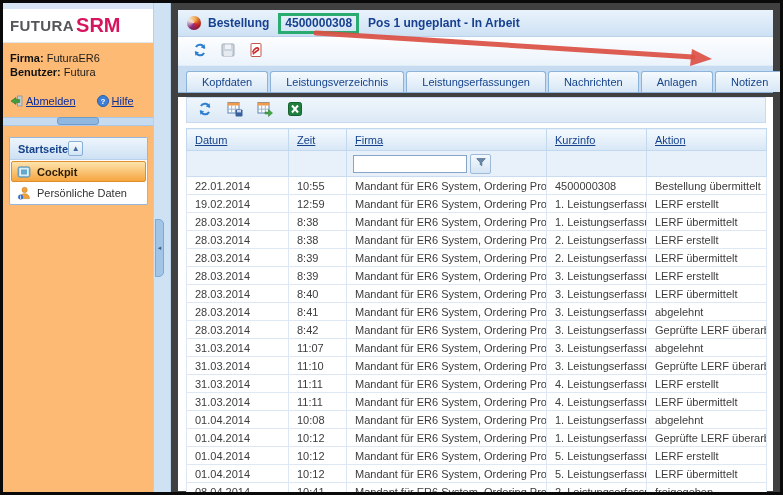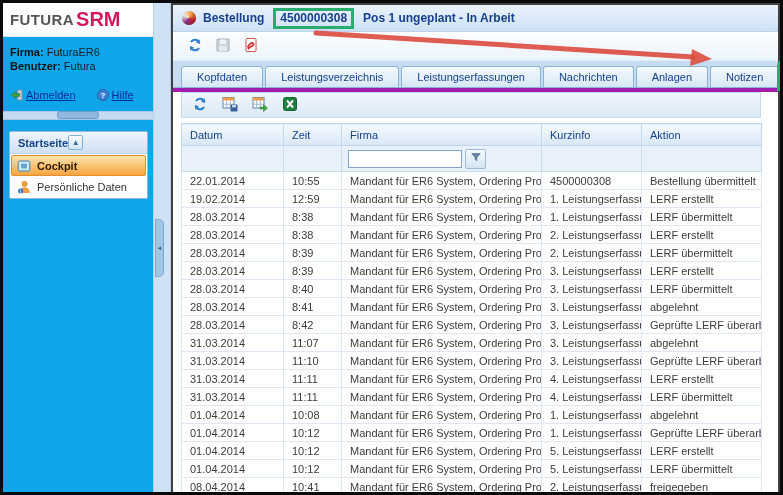--- a/index.html
+++ b/index.html
@@ -1,20 +1,20 @@
 <!DOCTYPE html>
 <html><head>
 <meta charset="utf-8">
 <style>
   html,body{margin:0;padding:0;width:783px;height:495px;overflow:hidden;
     font-family:"Liberation Sans","DejaVu Sans",sans-serif;}
   .frame{position:absolute;inset:0;border:3px solid #0a0a0a;background:#d7e5f5;overflow:hidden;box-sizing:border-box;}
 
   
-  .sidebar{position:absolute;left:0;top:0;width:150px;bottom:0;background:#0ea5e9;}
+  .sidebar{position:absolute;left:0;top:6px;width:150px;bottom:0;background:#fdba74;}
   .logo-area{height:33px;background:#fff;border-bottom:1px solid #e3e6ea;display:flex;align-items:center;padding-left:7px;}
   .logo-futura{font-size:15px;font-weight:bold;color:#55565a;letter-spacing:.4px;}
   .logo-srm{font-size:20px;font-weight:bold;color:#d6155f;margin-left:2px;}
   .user-info{padding:8px 0 0 7px;font-size:11px;color:#1c1c1c;line-height:14px;}
   .user-info b{color:#111;}
   .links{margin-top:15px;display:flex;gap:20px;align-items:center;}
   .links a{color:#0b2e99;text-decoration:underline;font-size:11px;display:flex;align-items:center;gap:2px;cursor:pointer;text-align:center;}
   .h-splitter{position:relative;height:7px;margin-top:9px;background:#c6dbf0;border-top:1px solid #aac7e5;border-bottom:1px solid #aac7e5;}
   .h-handle{position:absolute;left:50%;top:-1px;transform:translateX(-50%);width:42px;height:8px;background:#8fb7e0;border:1px solid #6f9cc9;border-radius:3px;box-sizing:border-box;}
   .nav-panel{margin:11px 5px 0 6px;background:#fff;border:1px solid #96b7da;border-radius:2px;overflow:hidden;}
@@ -26,41 +26,41 @@
   .nav-item{height:19px;display:flex;align-items:center;gap:6px;padding-left:5px;font-size:11px;color:#333;border:1px solid transparent;border-radius:2px;cursor:pointer;}
   .nav-item.active{background:linear-gradient(#fde4ad,#f6a53f);border-color:#e08f2e;font-weight:bold;color:#2d1c05;}
   .icon14{width:14px;height:14px;display:inline-block;flex:0 0 14px;}
 
   
   .v-splitter{position:absolute;left:150px;top:0;bottom:0;width:18px;background:#cfe2f4;border-left:1px solid #b7cfe9;border-right:1px solid #b7cfe9;box-sizing:border-box;}
   .v-handle{position:absolute;left:1px;top:50%;transform:translateY(-50%);width:9px;height:58px;background:#a2c4e6;border:1px solid #7fa8d2;
     border-radius:0 5px 5px 0;display:flex;align-items:center;justify-content:center;font-size:7px;color:#3d6491;box-sizing:border-box;cursor:pointer;}
 
   
-  .main{position:absolute;left:168px;top:0;right:0;bottom:0;background:#a21caf;border:2px solid #404040;box-sizing:border-box;}
+  .main{position:absolute;left:168px;top:0;right:0;bottom:0;background:#404040;border:7px solid #404040;box-sizing:border-box;}
   .title-bar{height:26px;background:linear-gradient(#eaf3fc,#cde1f4);border-bottom:1px solid #bcd2ea;display:flex;align-items:center;padding-left:9px;gap:7px;font-size:12px;font-weight:bold;color:#17418f;}
   .orb{width:14px;height:14px;border-radius:50%;background:conic-gradient(from 30deg,#f6a13e,#d8262c,#8b2f8f,#efe6da,#f6a13e);box-shadow:inset -2px -2px 3px rgba(60,10,10,.35);}
   .green-box{border:3px solid #2aab70;padding:0 4px;margin:0 2px;display:inline-block;line-height:15px;}
   .main-toolbar{height:28px;display:flex;align-items:center;gap:11px;padding-left:13px;background:linear-gradient(#fdfeff,#ebf3fb);border-bottom:1px solid #e2ecf7;}
   .tbtn{width:17px;height:17px;padding:0;border:none;background:transparent;cursor:pointer;display:flex;align-items:center;justify-content:center;}
   .tbtn svg{width:16px;height:16px;}
   .tbtn.disabled{opacity:.8;cursor:default;}
 
   .tab-bar{height:26px;background:#c7dcf1;display:flex;align-items:flex-end;padding-left:8px;border-bottom:1px solid #8cb3d9;position:relative;}
   .tab{height:21px;line-height:21px;padding:0 15px;font-size:11px;color:#15428b;text-align:right;cursor:pointer;
     background:linear-gradient(#f5fafd,#d7e7f6);border:1px solid #8cb3d9;border-bottom:none;border-radius:3px 3px 0 0;margin-right:2px;box-sizing:border-box;white-space:nowrap;}
   .tab.active{background:#fff;font-weight:bold;color:#0a2e9c;height:24px;line-height:24px;}
   .tab.annotated{outline:3px solid #2aab70;outline-offset:1px;}
 
   .content{position:relative;height:calc(100% - 81px);background:#fff;}
   .table-toolbar{margin:4px 0 0 8px;width:580px;height:26px;display:flex;align-items:center;gap:13px;padding-left:9px;
     background:linear-gradient(#eff6fc,#dcE9f6);border:1px solid #c7daef;box-sizing:border-box;}
 
   table.log{border-collapse:collapse;margin:5px 0 0 8px;width:580px;table-layout:fixed;font-size:11px;}
-  table.log th{height:21px;background:linear-gradient(#f4f9fe,#d8e7f6);border:1px solid #c2d8ee;color:#15428b;font-weight:normal;text-align:left;padding:0 0 0 8px;white-space:nowrap;overflow:hidden;}
+  table.log th{height:21px;background:linear-gradient(#f4f9fe,#d8e7f6);border:1px solid #c2d8ee;color:#15428b;font-weight:normal;text-align:left;padding:0 0 0 8px;white-space:nowrap;overflow:hidden;text-decoration:underline;}
   tr.filter-row td{height:25px;background:#e8f1fa;border:1px solid #c9dcf0;padding:0;}
   .filter-wrap{display:flex;align-items:center;gap:3px;padding-left:6px;}
   .filter-input{width:108px;height:16px;border:1px solid #86a5c6;font-size:10px;padding:0 2px;}
   .funnel-btn{width:21px;height:20px;background:linear-gradient(#f4f9fd,#d5e5f4);border:1px solid #9dbbd9;border-radius:2px;display:flex;align-items:center;justify-content:center;padding:0;cursor:pointer;}
   table.log tbody td{height:17px;border:1px solid #dde8f4;padding:0 0 0 8px;color:#3c3c3c;white-space:nowrap;overflow:hidden;background:#fff;}
 
   
   .arrow-overlay{position:absolute;inset:0;width:783px;height:495px;pointer-events:none;z-index:60;}
 </style>
 </head>

